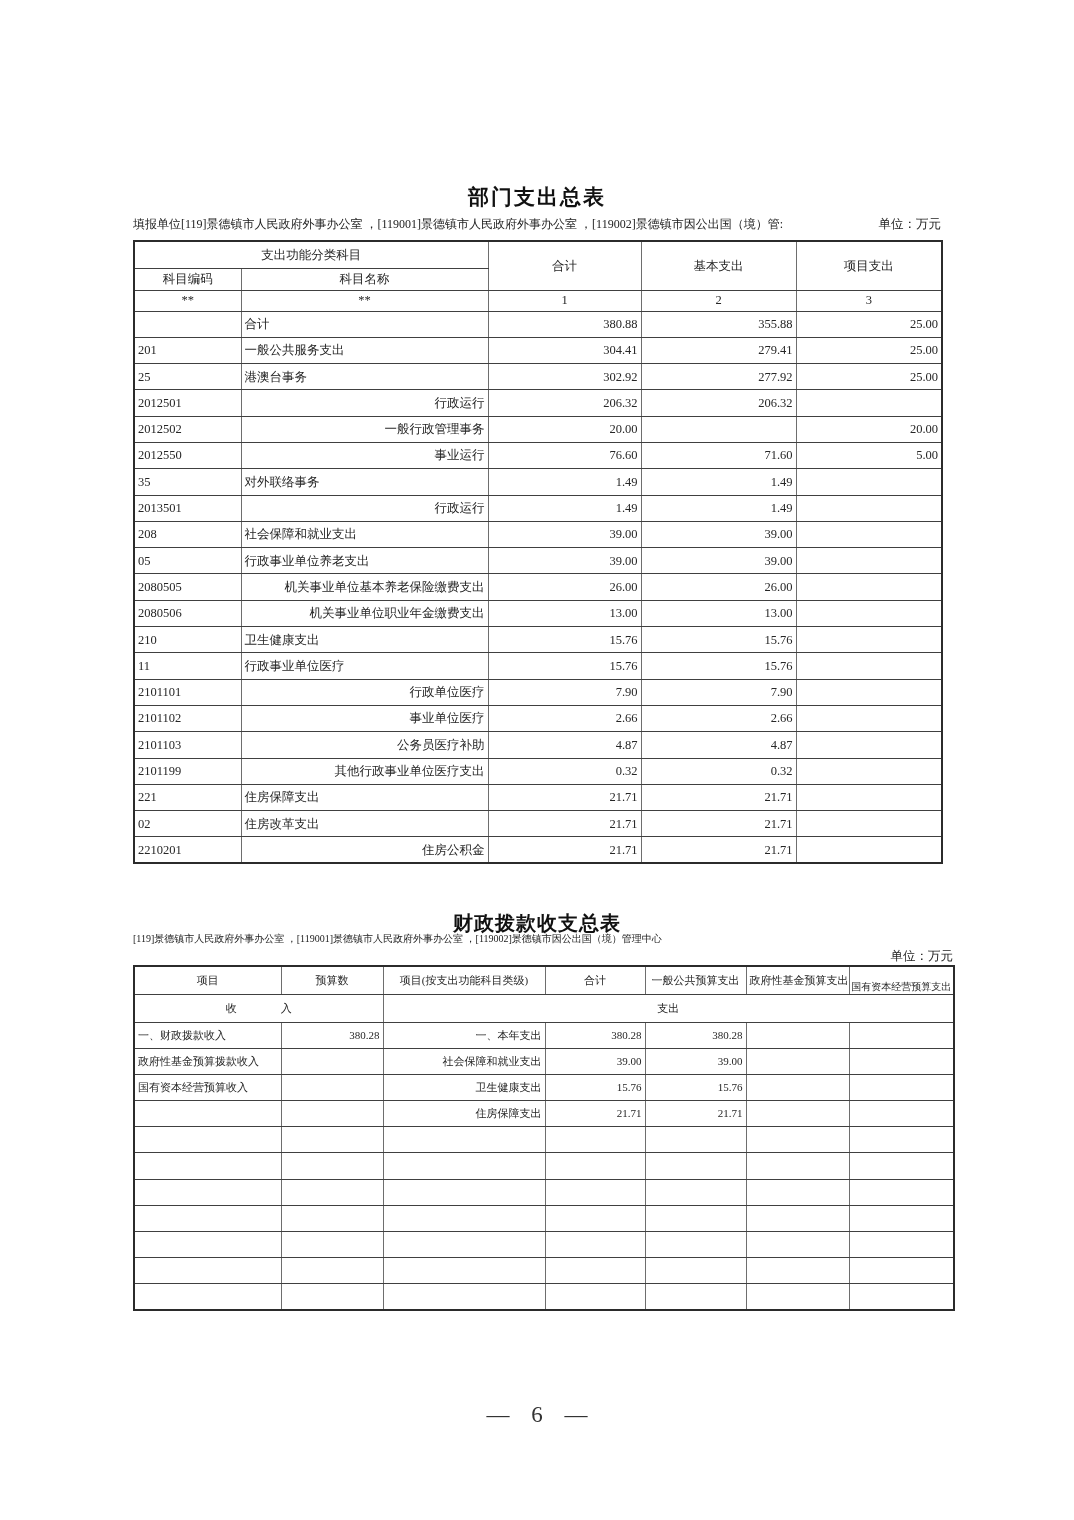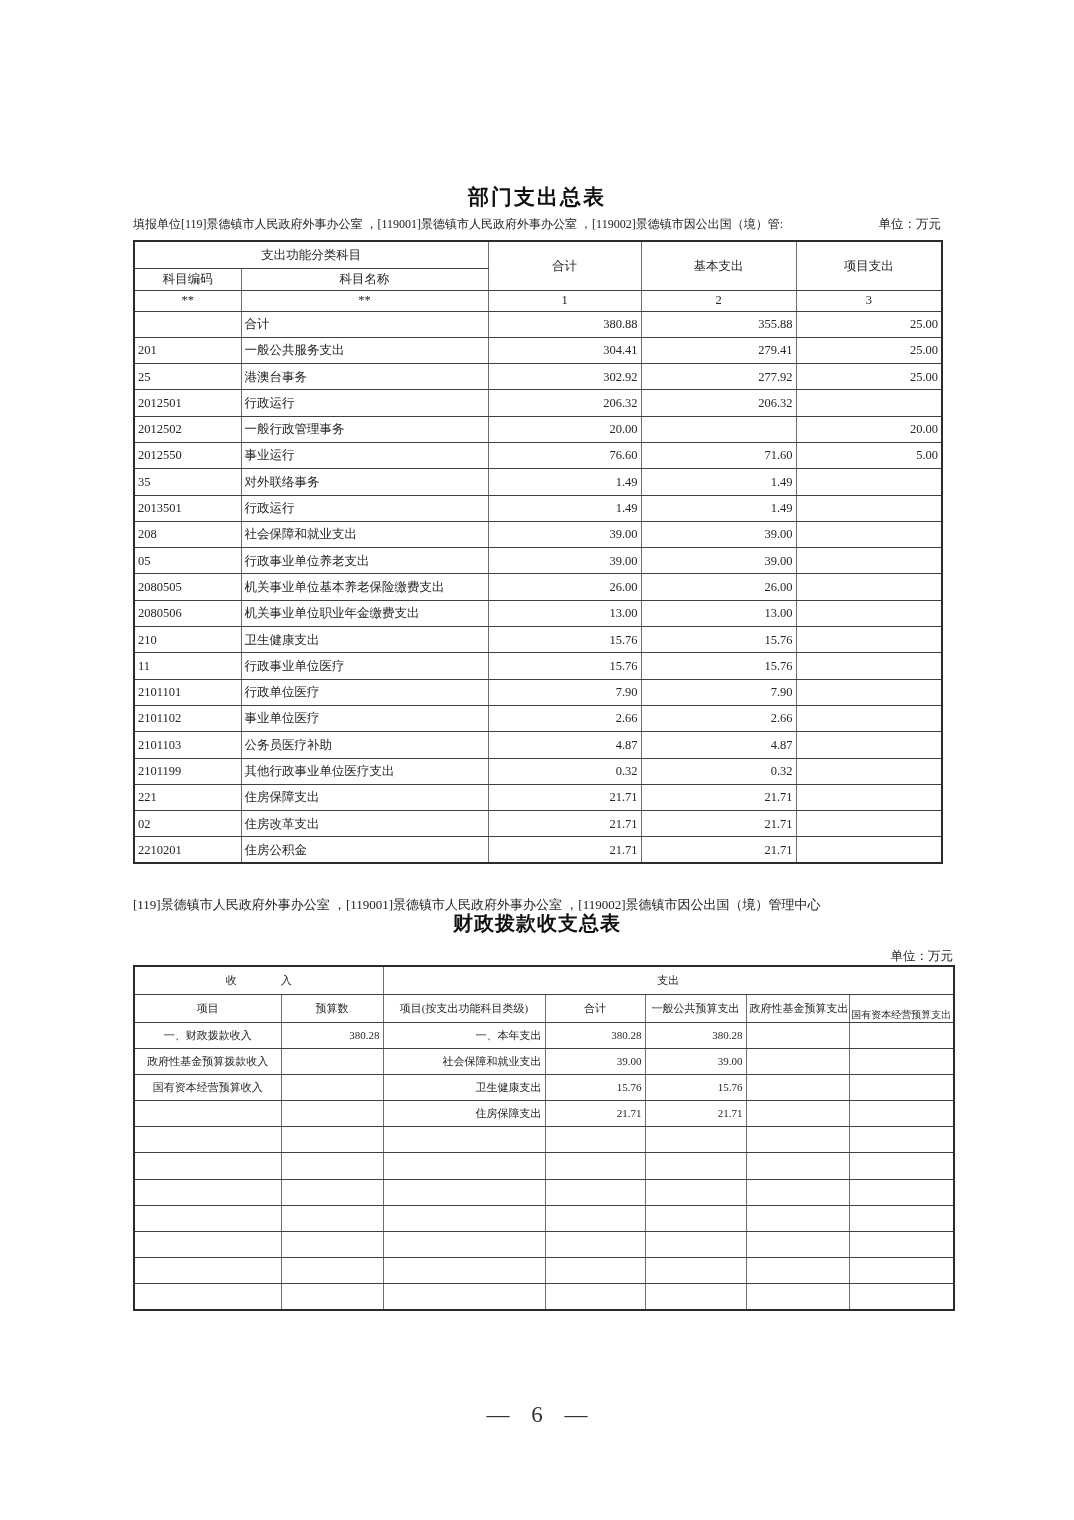--- a/index.html
+++ b/index.html
@@ -11,21 +11,21 @@
     color: #262626;
   }
   .page { position: relative; width: 1074px; height: 1520px; background: #fff; overflow: hidden; }
 
   .doc-title { position: absolute; left: 0; width: 100%; text-align: center; font-weight: bold; color: #111; }
   #title1 { top: 183px; font-size: 21px; letter-spacing: 2px; }
   #title2 { top: 910px; font-size: 20px; letter-spacing: 1px; }
 
   .meta-sub { position: absolute; color: #222; }
   #sub1 { left: 133px; top: 216px; font-size: 12px; }
-  #sub2 { left: 133px; top: 896px; font-size: 13px; }
+  #sub2 { left: 133px; top: 932px; font-size: 10px; }
   .unit-label { position: absolute; font-size: 12.5px; color: #222; border-bottom: 1px solid #444; padding-bottom: 15px; }
   #unit1 { right: 133px; top: 216px; }
   #unit2 { right: 121px; top: 948px; }
 
   table.budget {
     position: absolute; border-collapse: collapse; table-layout: fixed;
     border: 2px solid #2b2b2b; background: #fff;
   }
   #table1 { left: 133px; top: 240px; width: 808px; font-size: 12.5px; }
   #table2 { left: 133px; top: 965px; width: 820px; font-size: 11px; }
@@ -39,22 +39,22 @@
   #table1 thead tr:nth-child(1) { height: 27px; }
   #table1 thead tr:nth-child(2) { height: 22px; }
   #table1 thead tr:nth-child(3) { height: 21px; }
   #table1 tbody tr { height: 26.3px; }
   #table2 thead tr { height: 28px; }
   #table2 tbody tr { height: 26.2px; }
 
   td.num { text-align: right; padding-right: 3px; }
   td.code { text-align: left; }
   .cl1 { padding-left: 2px; }  .cl2 { padding-left: 18px; } .cl3 { padding-left: 36px; }
-  .nl1 { padding-left: 3px; }  .nl2 { padding-left: 19px; } .nl3 { padding-left: 38px; }
-  #table2 td.item { text-align: center; }
+  .nl1 { padding-left: 3px; }  .nl2 { padding-left: 19px; } .nl3 { padding-left: 38px; text-align: right; }
+  #table2 td.item { text-align: left; }
   .il1 { padding-left: 3px; }  .il2 { padding-left: 12px; }
   .exp { padding-left: 3px; text-align: right; }
   .center { text-align: center !important; padding-left: 0 !important; }
   #th-capital { vertical-align: bottom; font-size: 10px; padding: 0 1px 1px 1px; }
 
   .footer {
     position: absolute; top: 1402px; left: 0; width: 100%;
     text-align: center; font-size: 23px; color: #333; word-spacing: 16px;
   }
 </style>
@@ -254,32 +254,32 @@
       <col style="width:147px">
         <col style="width:102px">
         <col style="width:162px">
         <col style="width:100px">
         <col style="width:101px">
         <col style="width:103px">
         <col style="width:105px">
     </colgroup>
     <thead>
       <tr>
-        <th colspan="2">收　　　　入</th>
-        <th colspan="5">支出</th>
-      </tr>
-      <tr>
         <th>项目</th>
         <th>预算数</th>
         <th>项目(按支出功能科目类级)</th>
         <th>合计</th>
         <th>一般公共预算支出</th>
         <th>政府性基金预算支出</th>
         <th id="th-capital">国有资本经营预算支出</th>
       </tr>
+      <tr>
+        <th colspan="2">收　　　　入</th>
+        <th colspan="5">支出</th>
+      </tr>
     </thead>
     <tbody id="t2-body">
         <tr>
           <td class="item il1">一、财政拨款收入</td>
           <td class="num">380.28</td>
           <td class="exp">一、本年支出</td>
           <td class="num">380.28</td>
           <td class="num">380.28</td>
           <td class="num"></td>
           <td class="num"></td>

